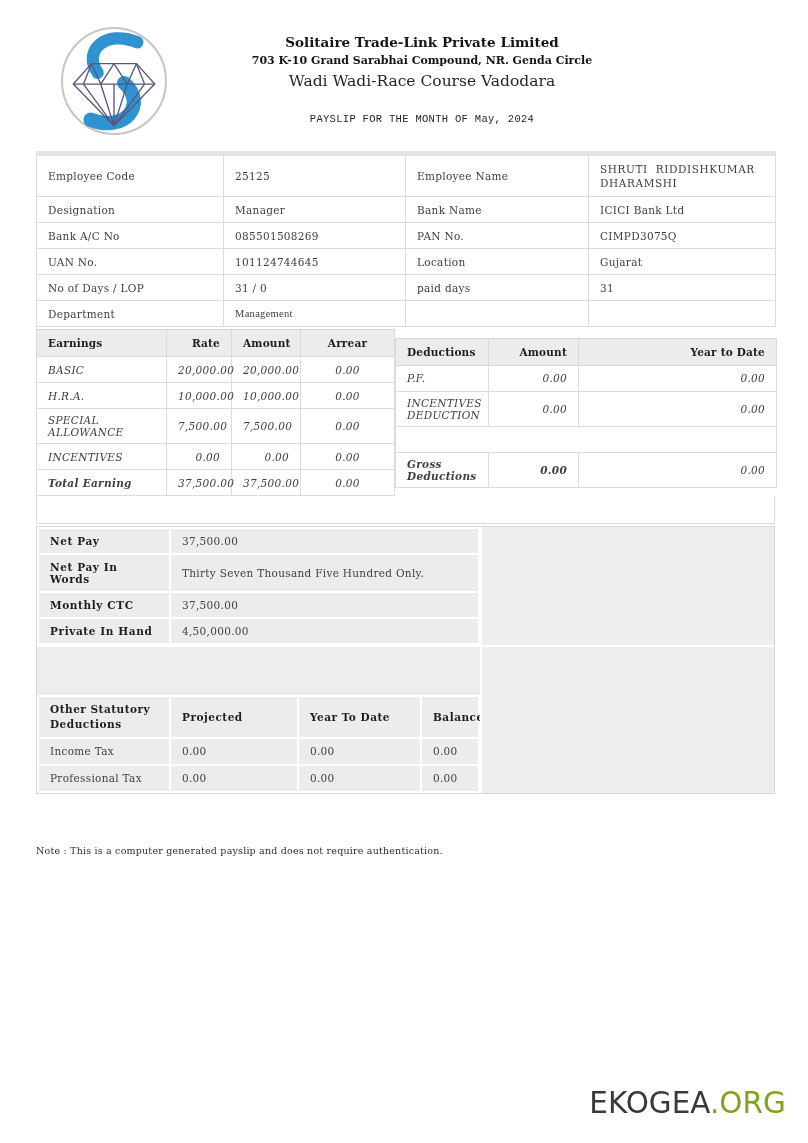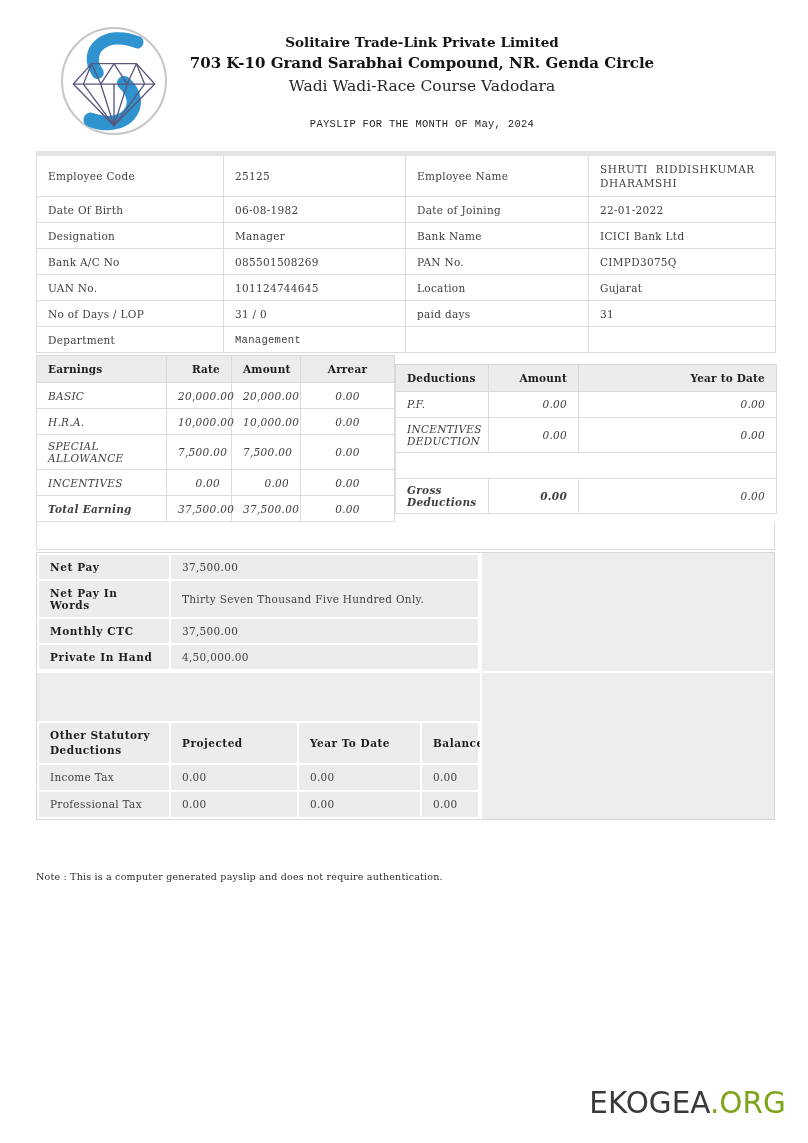--- a/index.html
+++ b/index.html
@@ -7,37 +7,37 @@
   .page {
     position:relative; width:808px; height:1143px; background:#fff;
     font-family:"DejaVu Serif", serif; color:#3b3b3b; overflow:hidden;
   }
 
   
   .header { position:relative; height:150px;padding-left:36px; }
   .logo { position:absolute; left:60px; top:26px; width:108px; height:110px; }
   .header-text { text-align:center; padding-top:34px; }
   .company-name { font-size:13.5px; font-weight:bold; color:#141414; }
-  .addr1 { font-size:15px; font-weight:bold; color:#141414; margin-top:4px; }
+  .addr1 { font-size:11px; font-weight:bold; color:#141414; margin-top:4px; }
   .addr2 { font-size:15.5px; color:#262626; margin-top:5px; }
   .payslip-title { font-size:10.5px; color:#262626; margin-top:23px; letter-spacing:0.3px;font-family:Liberation Mono, monospace; }
 
   
   .content { margin-left:36px; width:739px; }
   table { border-collapse:collapse; table-layout:fixed; }
   td, th { font-weight:normal; }
 
   
   .emp-table { width:739px; border-top:5px solid #e4e4e4; margin-top:1px; }
   .emp-table td {
     border:1px solid #dcdcdc; font-size:10.5px; padding:6px 11px;
     letter-spacing:0.3px; color:#3f3f3f; height:26px; vertical-align:middle;
   }
   .emp-table .name-cell { white-space:pre-wrap; letter-spacing:0.6px; line-height:1.35; }
-  .sans { font-family:Liberation Mono, monospace; font-size:10.5px; letter-spacing:0.1px; }
+  .sans { font-family:Liberation Serif, serif; font-size:10.5px; letter-spacing:0.1px; }
 
   
   .earn-wrap { display:flex; margin-top:2px;align-items:center; }
   .earn-left  { width:358px; }
   .earn-right { width:381px; }
   .earn-wrap th {
     background:#ececec; border:1px solid #d9d9d9; font-size:10.5px; font-weight:bold;
     color:#1e1e1e; padding:6px 11px; height:27px; letter-spacing:0.2px;
   }
   .earn-wrap td {
@@ -119,26 +119,20 @@
           <col style="width:187px">
         </colgroup>
       <tbody>
           <tr>
         <td>Employee Code</td>
         <td>25125</td>
         <td>Employee Name</td>
         <td class="name-cell">SHRUTI  RIDDISHKUMAR DHARAMSHI</td>
       </tr>
       <tr>
-        <td>Date Of Birth</td>
-        <td>06-08-1982</td>
-        <td>Date of Joining</td>
-        <td>22-01-2022</td>
-      </tr>
-      <tr>
         <td>Designation</td>
         <td>Manager</td>
         <td>Bank Name</td>
         <td>ICICI Bank Ltd</td>
       </tr>
       <tr>
         <td>Bank A/C No</td>
         <td>085501508269</td>
         <td>PAN No.</td>
         <td>CIMPD3075Q</td>

